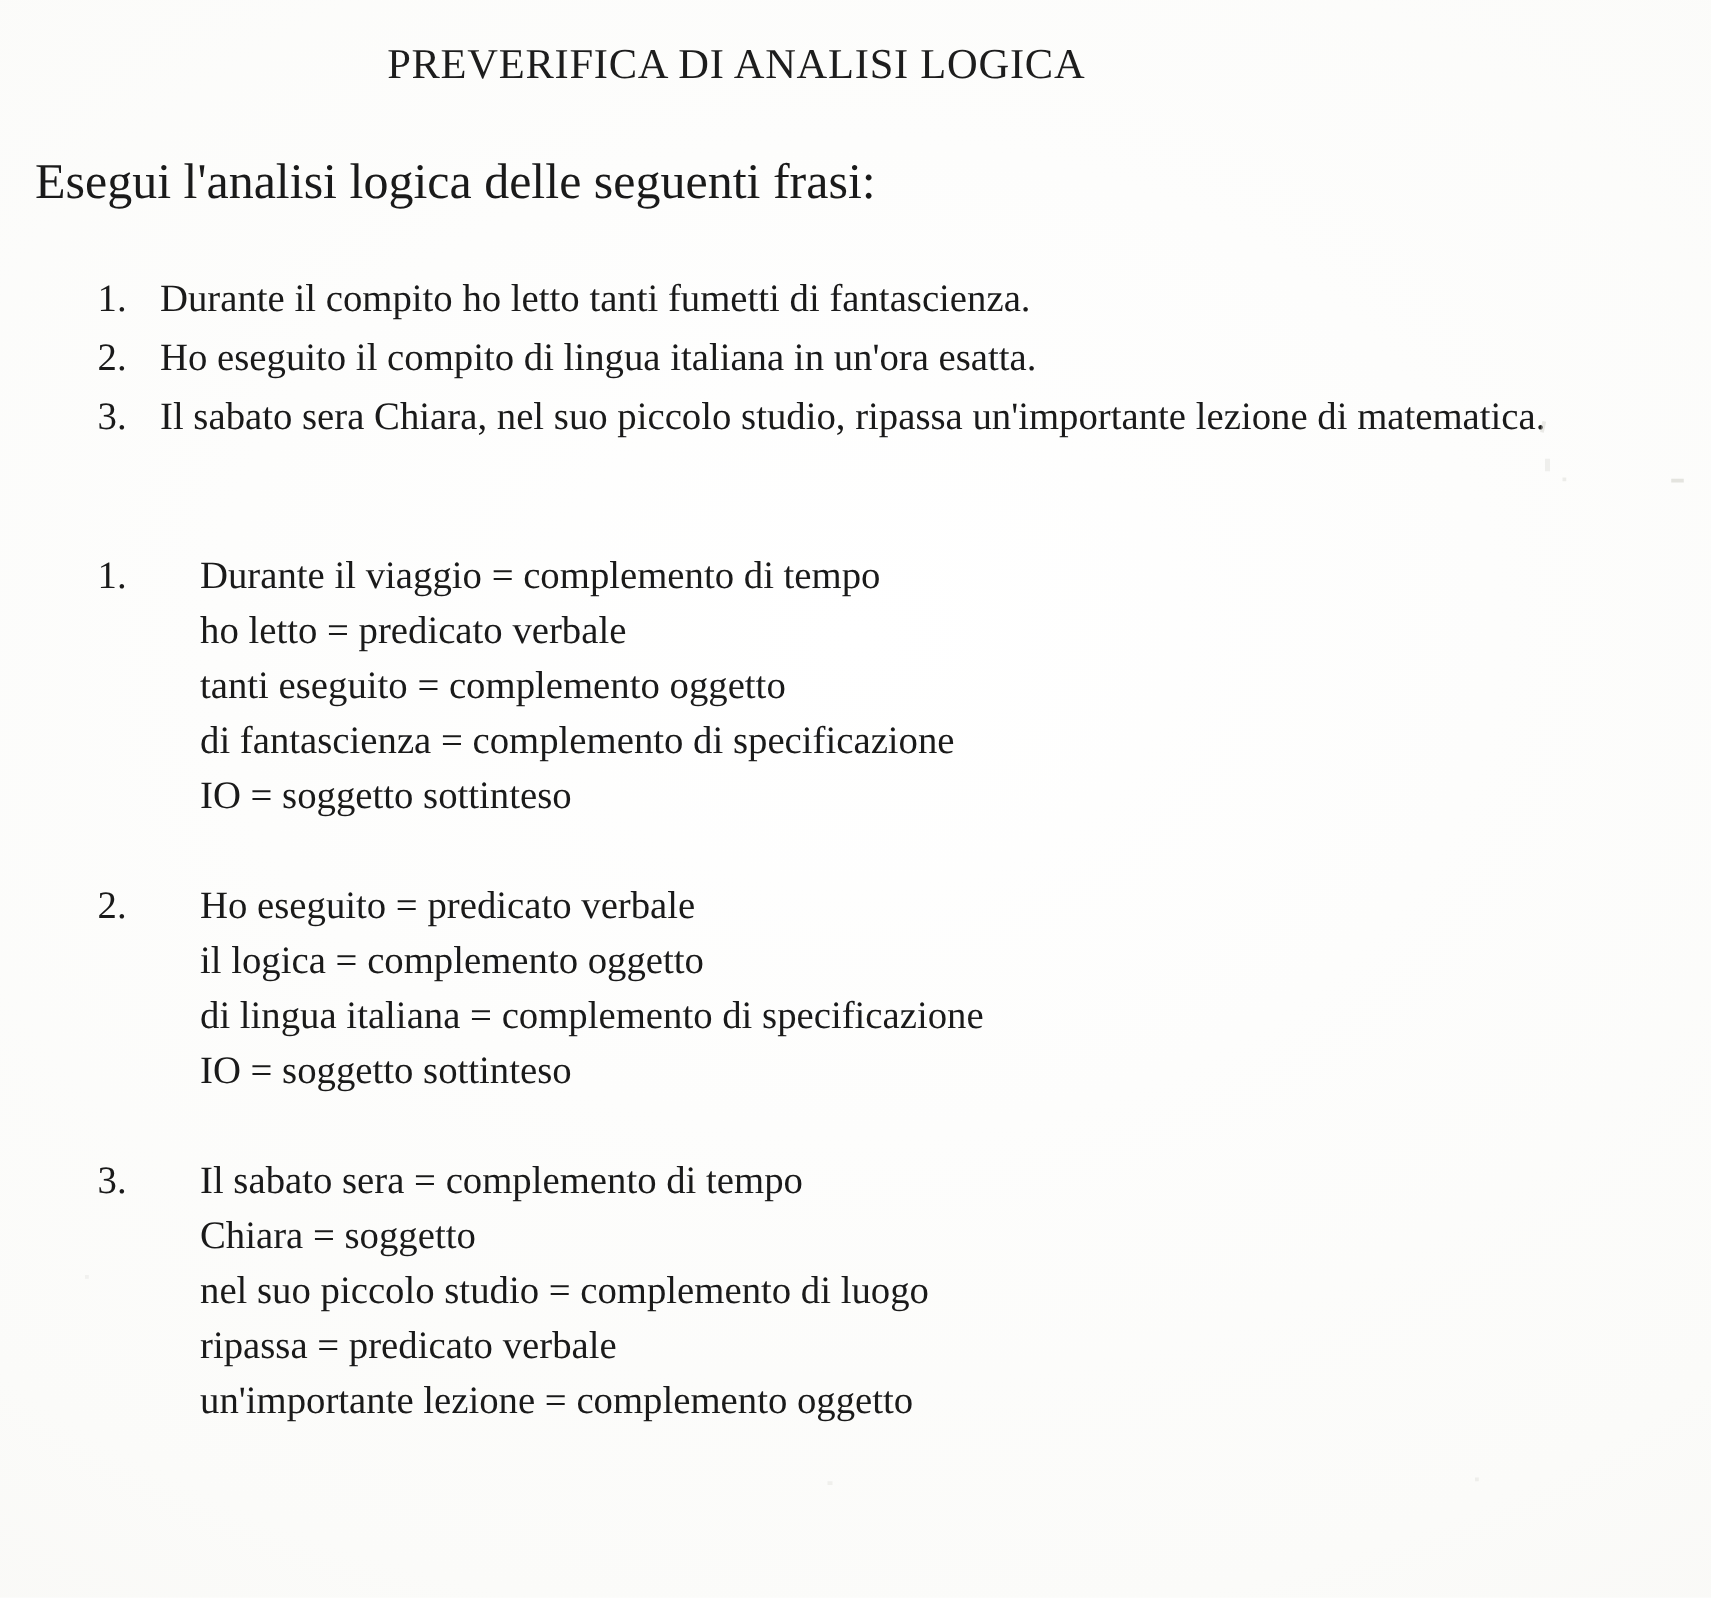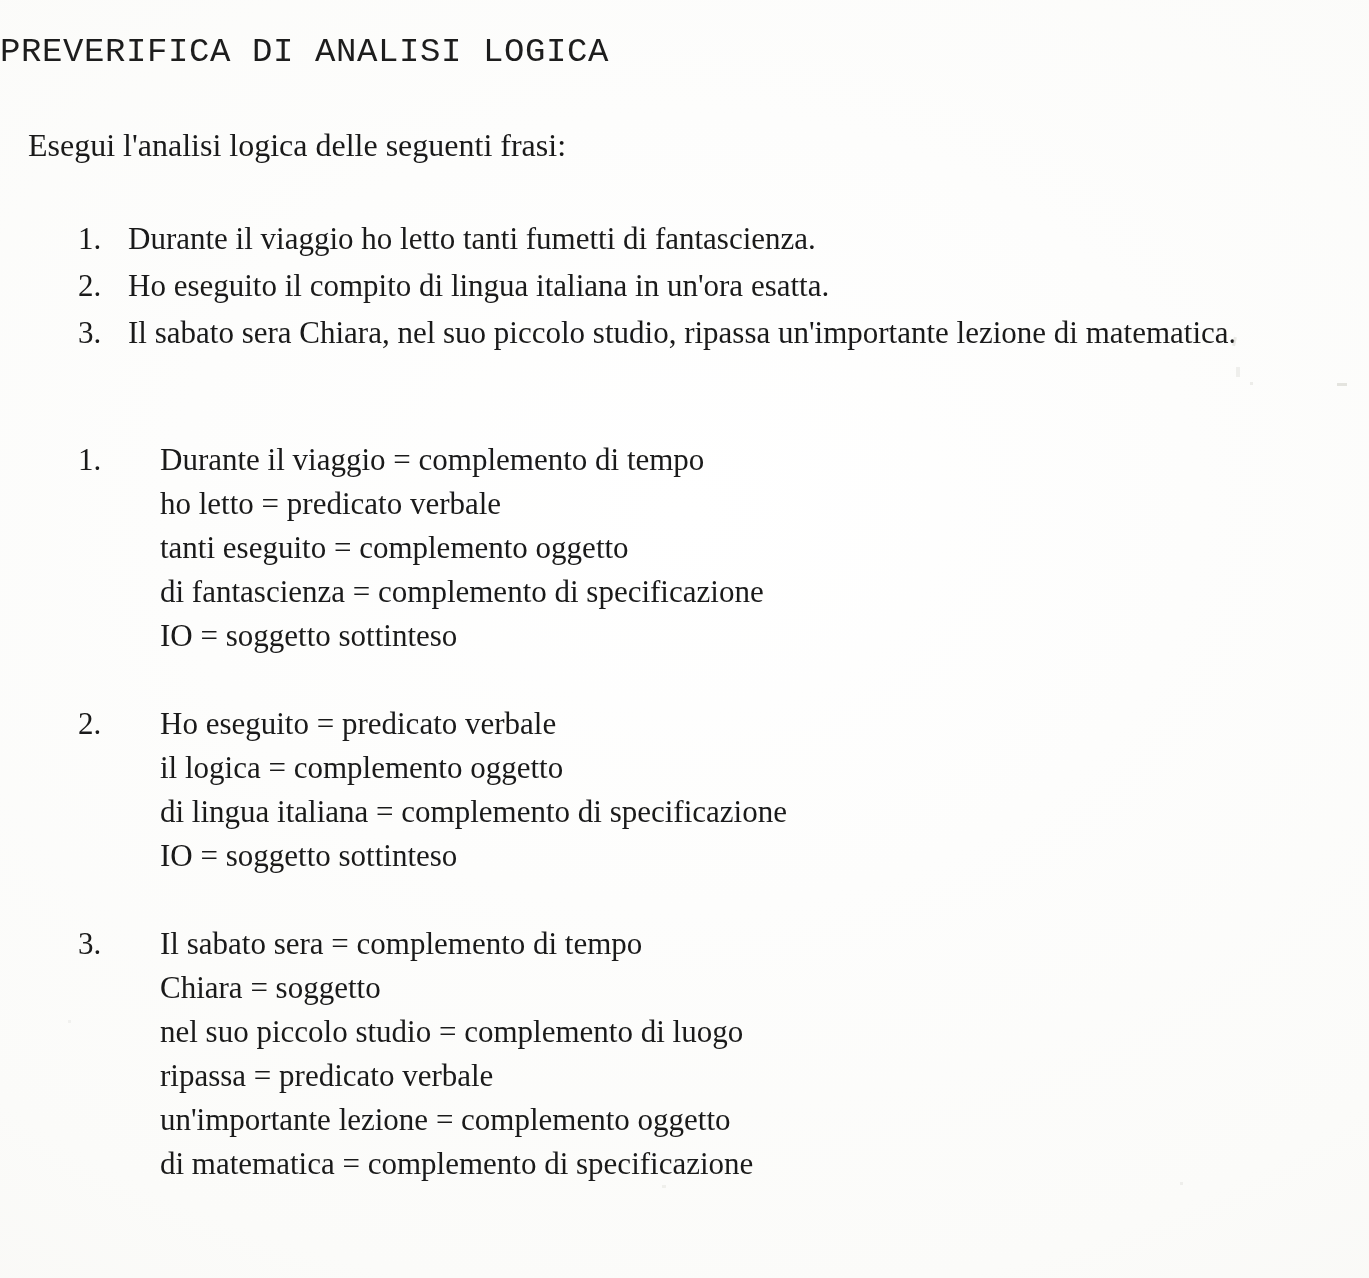--- a/index.html
+++ b/index.html
@@ -35,34 +35,33 @@
   .content {
     position: relative;
     z-index: 2;
   }
 
   .doc-title {
     position: absolute;
     left: 0;
     top: 32px;
     width: 1178px;
-    text-align: left;
+    text-align: center;
     font-size: 34px;
     line-height: 40px;
     letter-spacing: 0.6px;
     color: #1d1d1d;
     white-space: nowrap;
-    font-family: Liberation Mono, monospace;
   }
 
   .intro {
     position: absolute;
     left: 28px;
     top: 125px;
-    font-size: 32px;
+    font-size: 40px;
     line-height: 40px;
     color: #1a1a1a;
     white-space: nowrap;
   }
 
   
   .prompt-list {
     position: absolute;
     left: 0;
     top: 215px;
@@ -148,21 +147,21 @@
   <div class="content">
 
     <div class="doc-title">PREVERIFICA DI ANALISI LOGICA</div>
 
     <div class="intro">Esegui l'analisi logica delle seguenti frasi:</div>
 
     <div class="prompt-list">
 
       <div class="prompt-item">
         <span class="num">1.</span>
-        <span class="txt">Durante il viaggio ho letto tanti fumetti di fantascienza.</span>
+        <span class="txt">Durante il compito ho letto tanti fumetti di fantascienza.</span>
       </div>
 
       <div class="prompt-item">
         <span class="num">2.</span>
         <span class="txt">Ho eseguito il compito di lingua italiana in un'ora esatta.</span>
       </div>
 
       <div class="prompt-item">
         <span class="num">3.</span>
         <span class="txt">Il sabato sera Chiara, nel suo piccolo studio, ripassa un'importante lezione di matematica.</span>
@@ -194,21 +193,20 @@
       </div>
 
       <div class="analysis-block">
         <span class="num">3.</span>
         <div class="analysis-lines">
           <div class="analysis-line">Il sabato sera = complemento di tempo</div>
           <div class="analysis-line">Chiara = soggetto</div>
           <div class="analysis-line">nel suo piccolo studio = complemento di luogo</div>
           <div class="analysis-line">ripassa = predicato verbale</div>
           <div class="analysis-line">un'importante lezione = complemento oggetto</div>
-          <div class="analysis-line">di matematica = complemento di specificazione</div>
         </div>
       </div>
 
     </div>
 
   </div>
 
   <div class="speck s1"></div>
   <div class="speck s2"></div>
   <div class="speck s3"></div>

